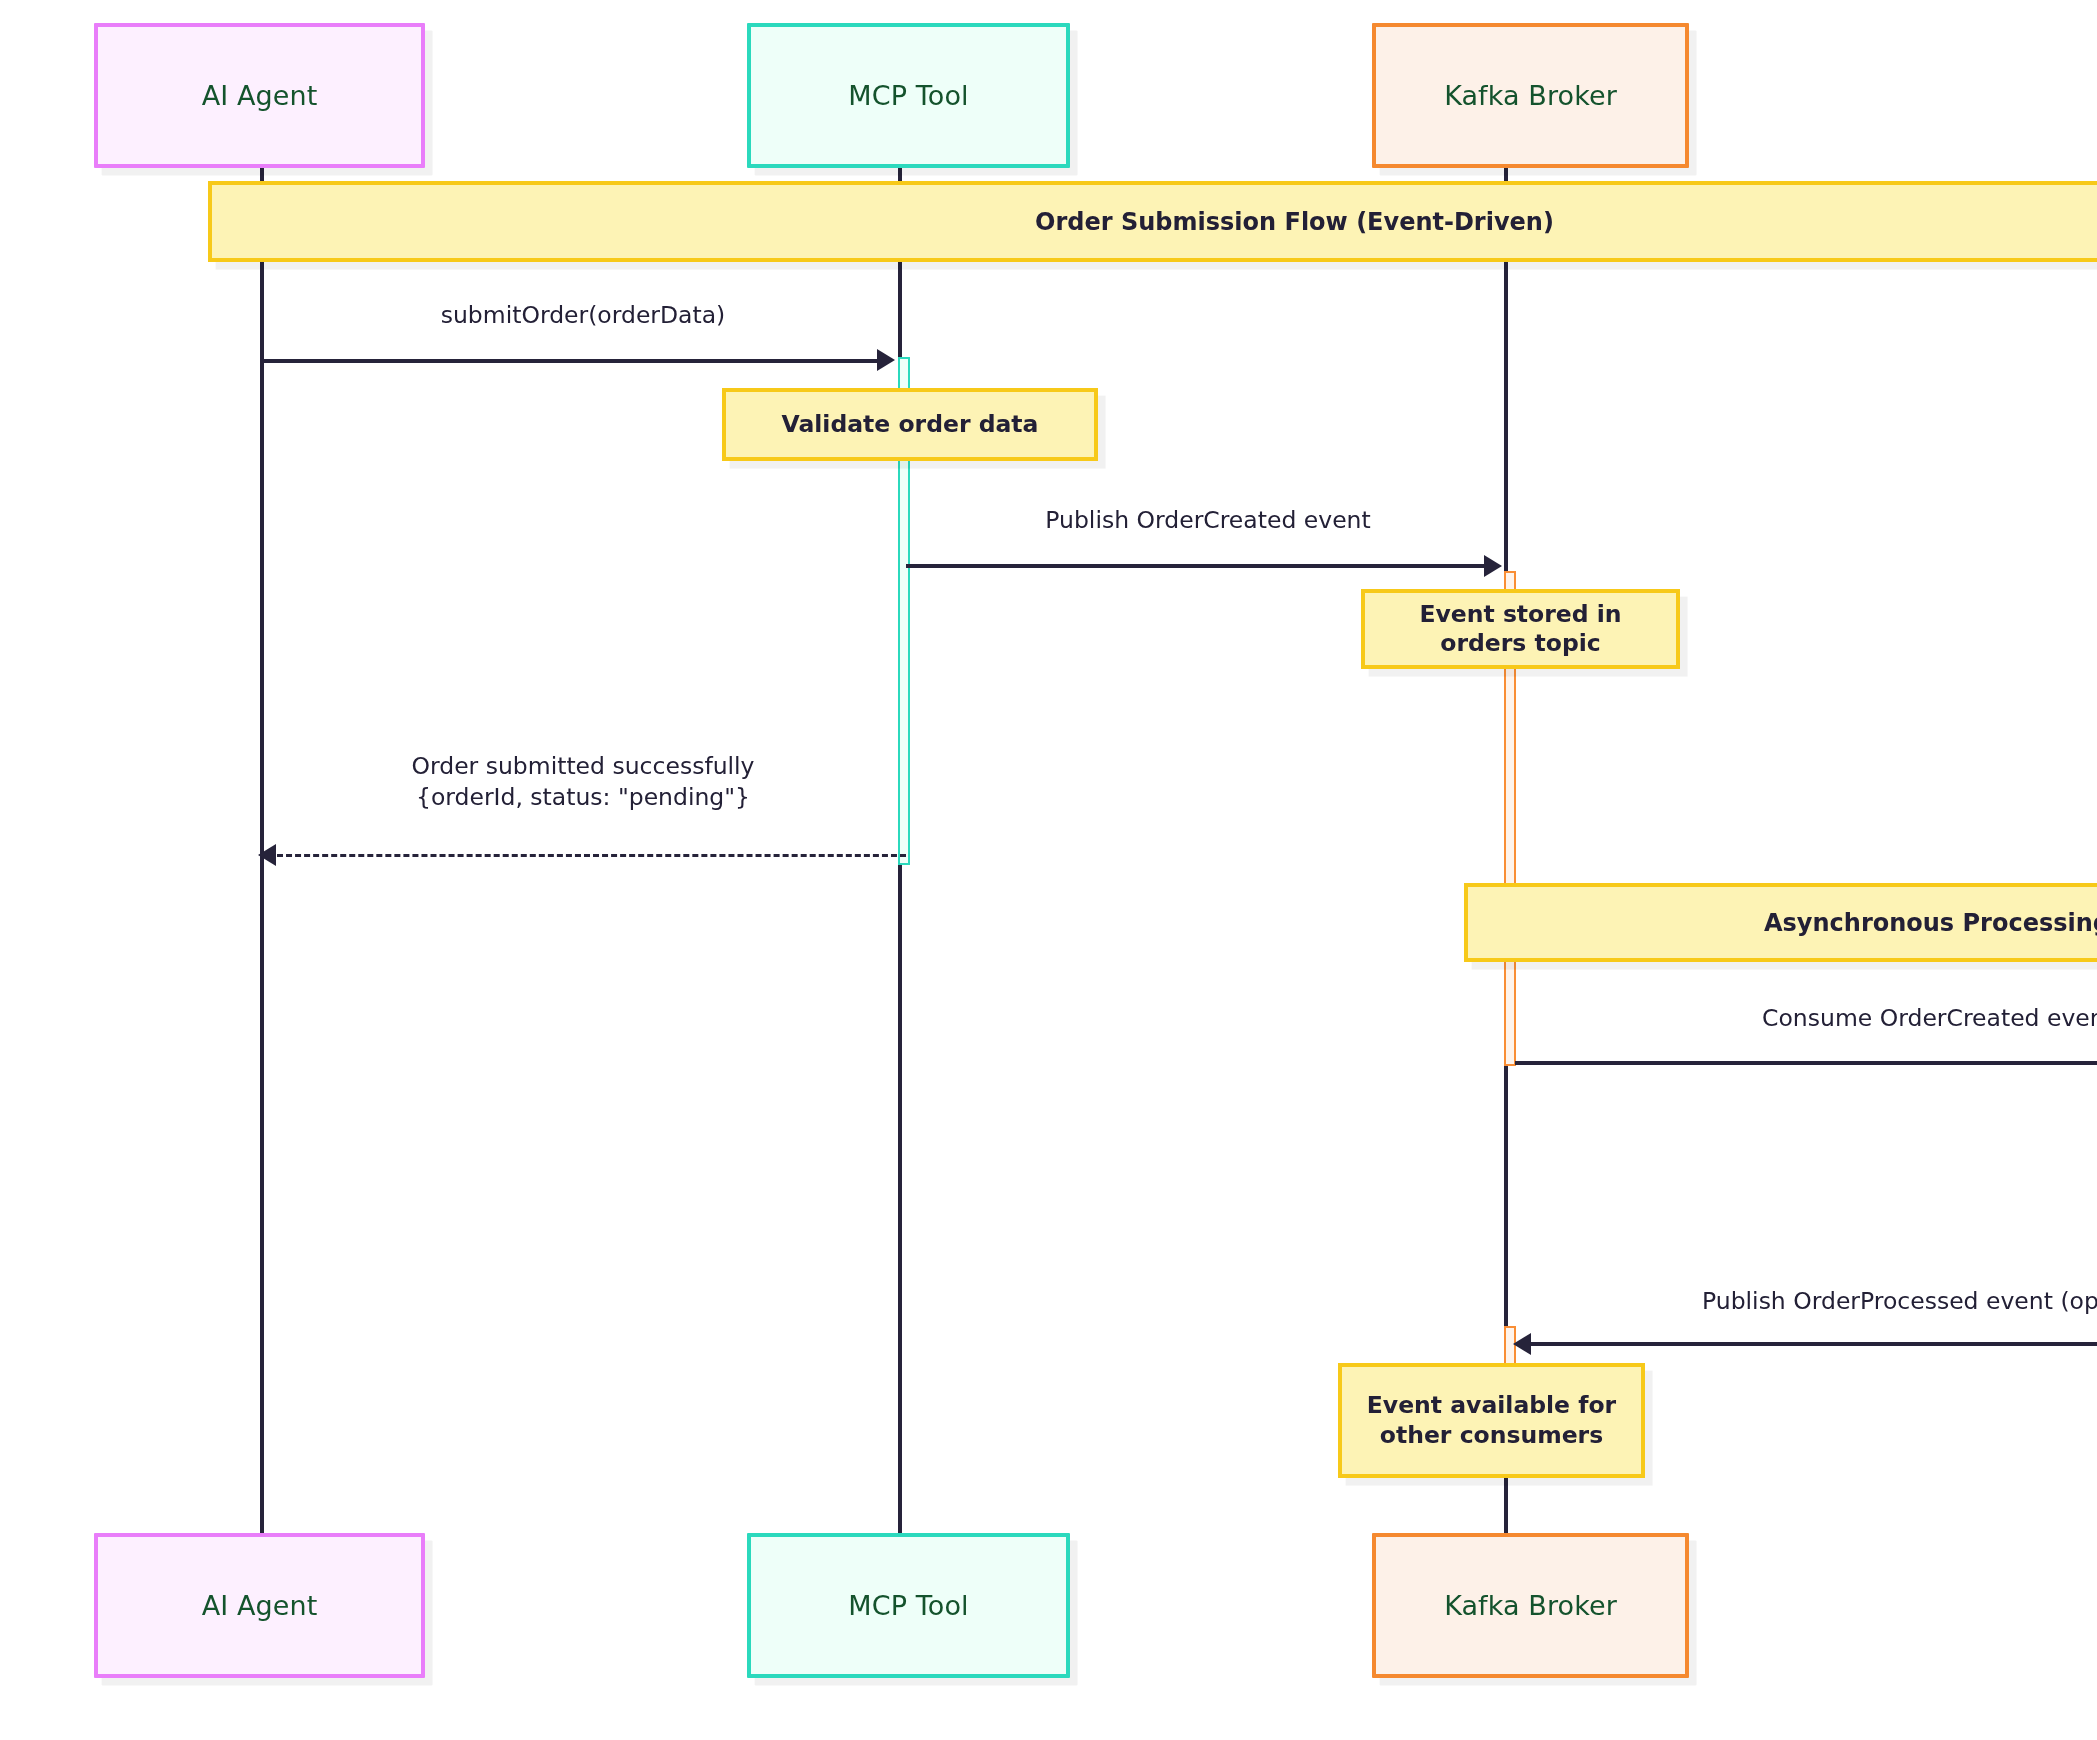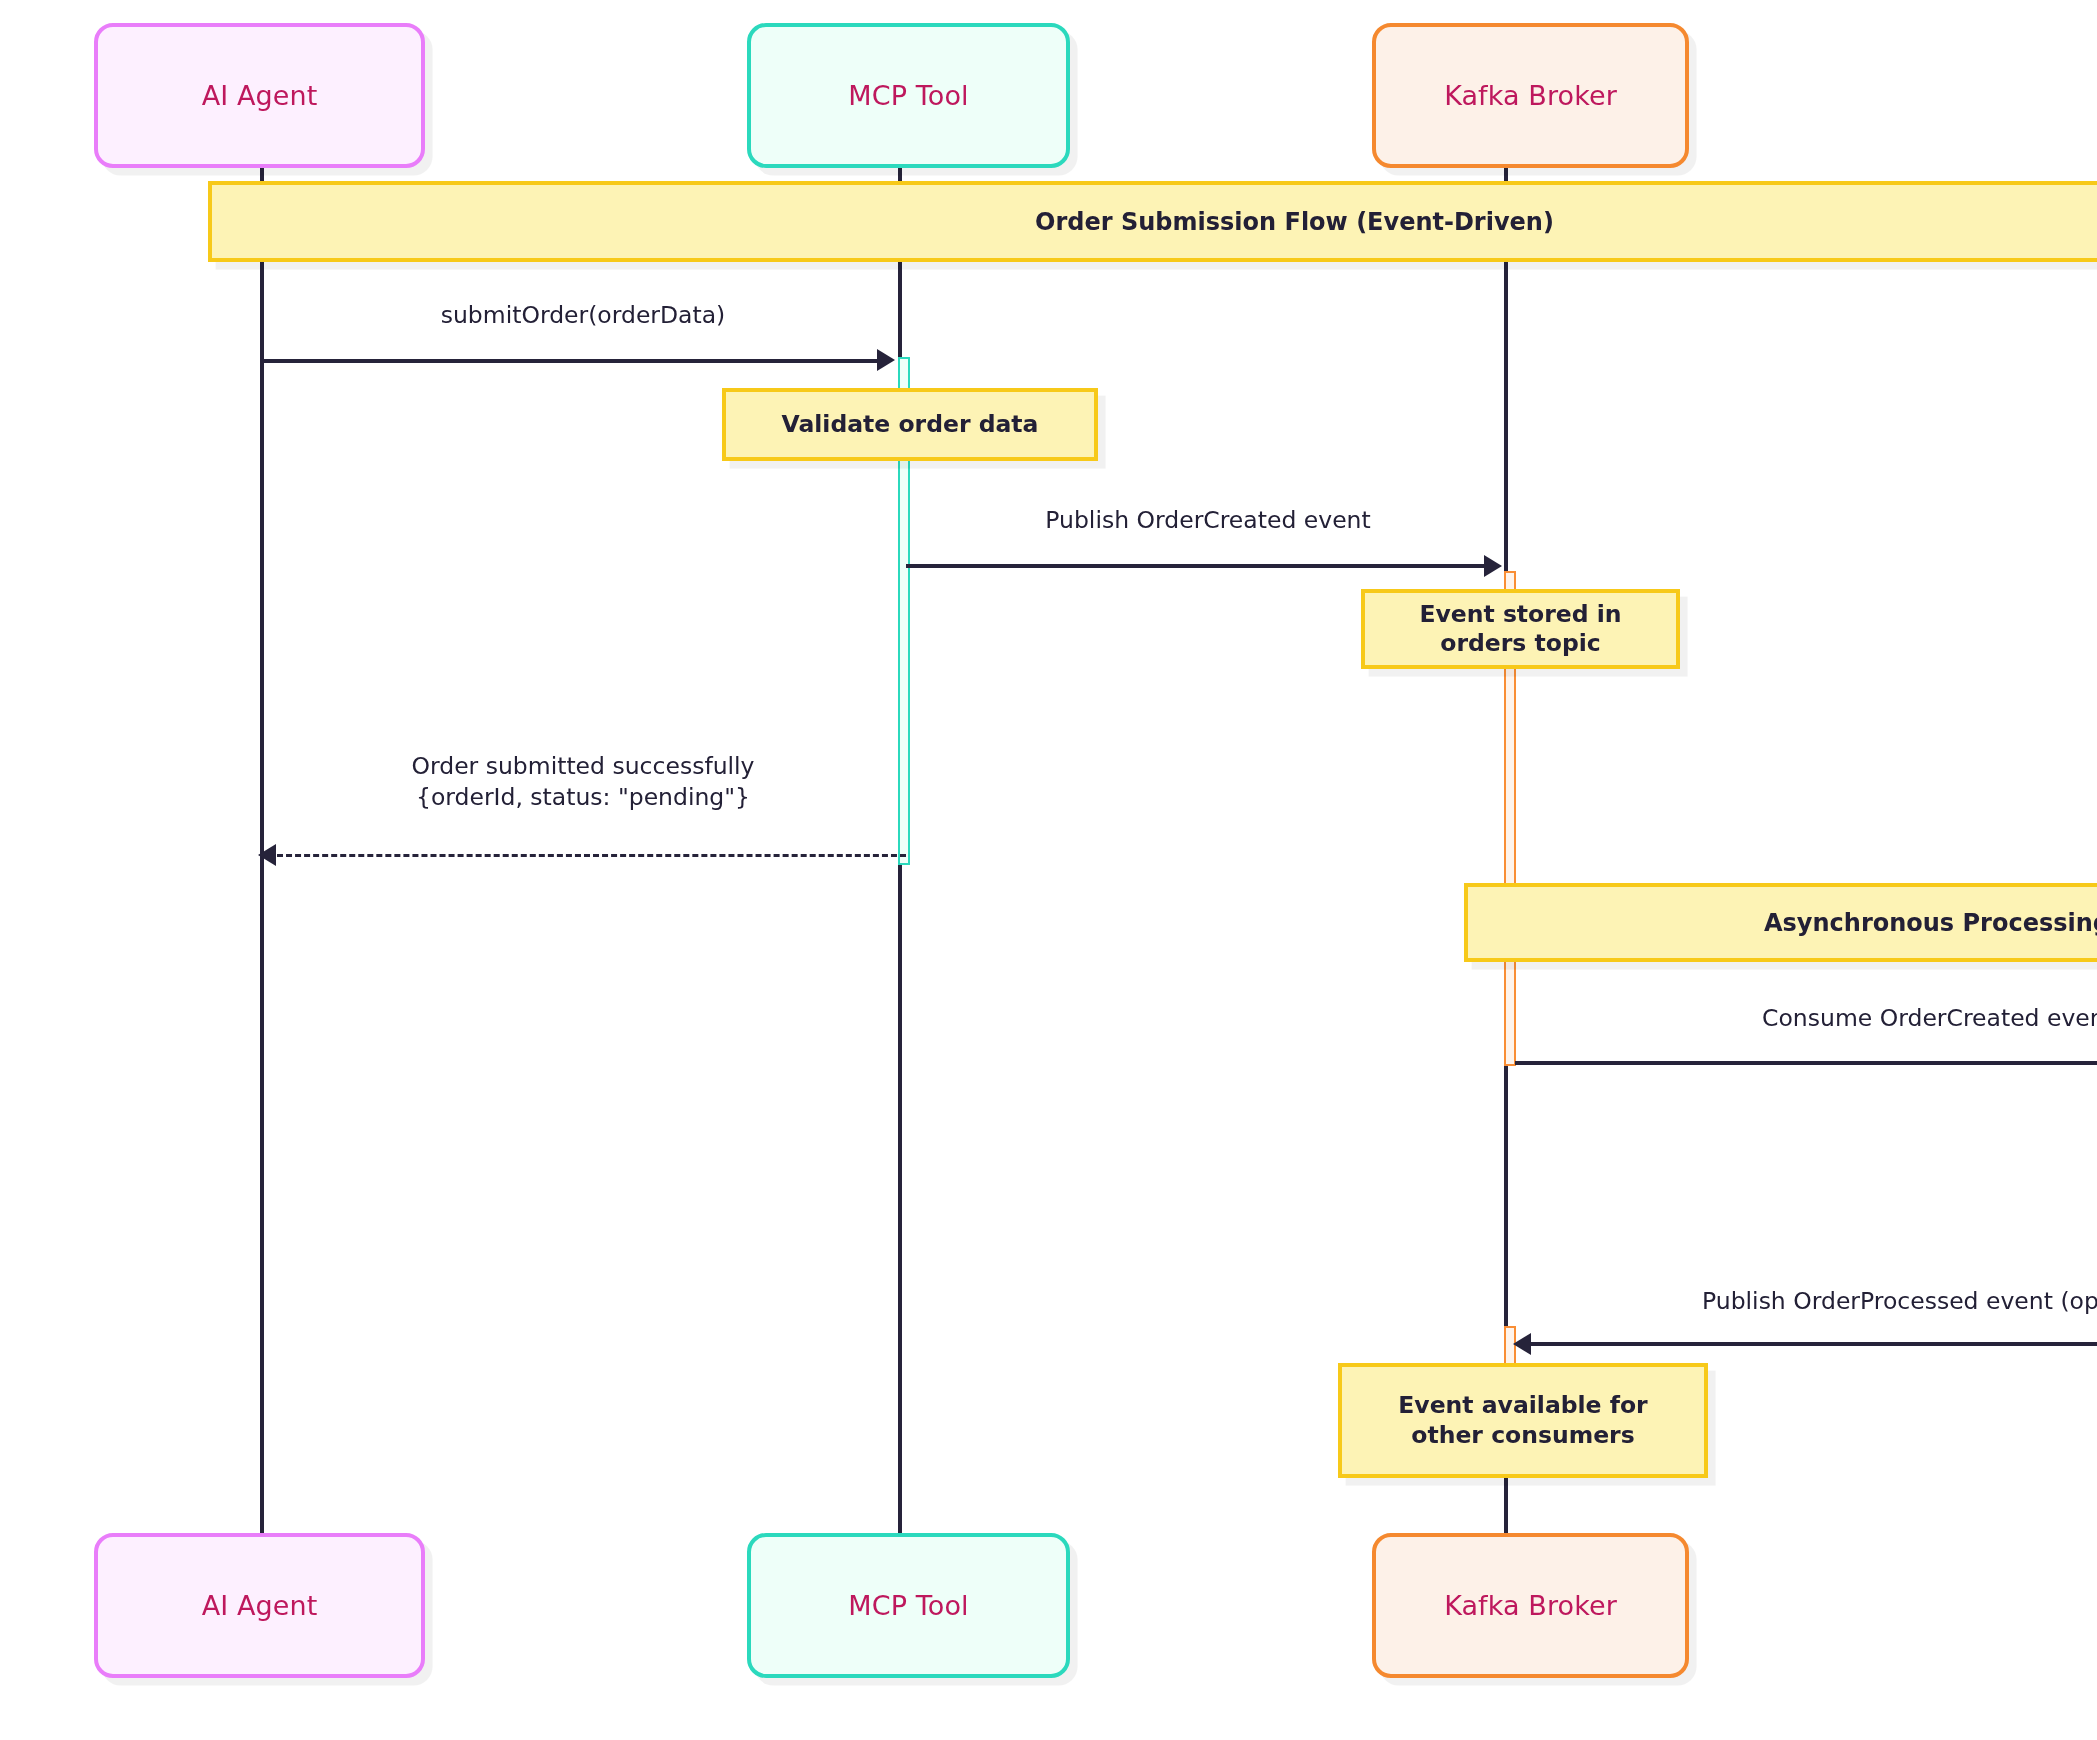--- a/index.html
+++ b/index.html
@@ -11,27 +11,27 @@
     height:1741px;
     background:#ffffff;
     overflow:hidden;
   }
   
   .actor{
     position:absolute;
     display:flex;
     align-items:center;
     justify-content:center;
-    border-radius:19px;
+    border-radius:1px;
     border-width:4.6px;
     border-style:solid;
     box-sizing:border-box;
     box-shadow:7.6px 7.6px 0 0 rgba(0,0,0,0.055);
     font-size:27px;
-    color:#be185d;
+    color:#14532d;
     letter-spacing:0.1px;
     white-space:nowrap;
   }
   .actor.a-ai     {background:#fdf0ff;border-color:#e97dfa;}
   .actor.a-mcp    {background:#eefff9;border-color:#2bd9bd;}
   .actor.a-kafka  {background:#fdf1e8;border-color:#f5892f;}
 
   
   .lifeline{
     position:absolute;
@@ -193,19 +193,19 @@
     <span>Consume OrderCreated event</span>
   </div>
   <div class="msg-line" style="left:1515px; top:1061px; width:792px;"></div>
 
   <div class="msg-label" style="left:1938px; top:1286px;">
     <span>Publish OrderProcessed event (optional)</span>
   </div>
   <div class="msg-line" style="left:1531px; top:1342px; width:795px;"></div>
   <div class="arrow-head left" style="left:1513px; top:1333px;"></div>
 
-  <div class="note" style="left:1338px; top:1363px; width:370px; height:115px;">
+  <div class="note" style="left:1338px; top:1363px; width:307px; height:115px;">
     <div>Event available for</div>
     <div>other consumers</div>
   </div>
 
 </div>
 
 
 </body></html>

